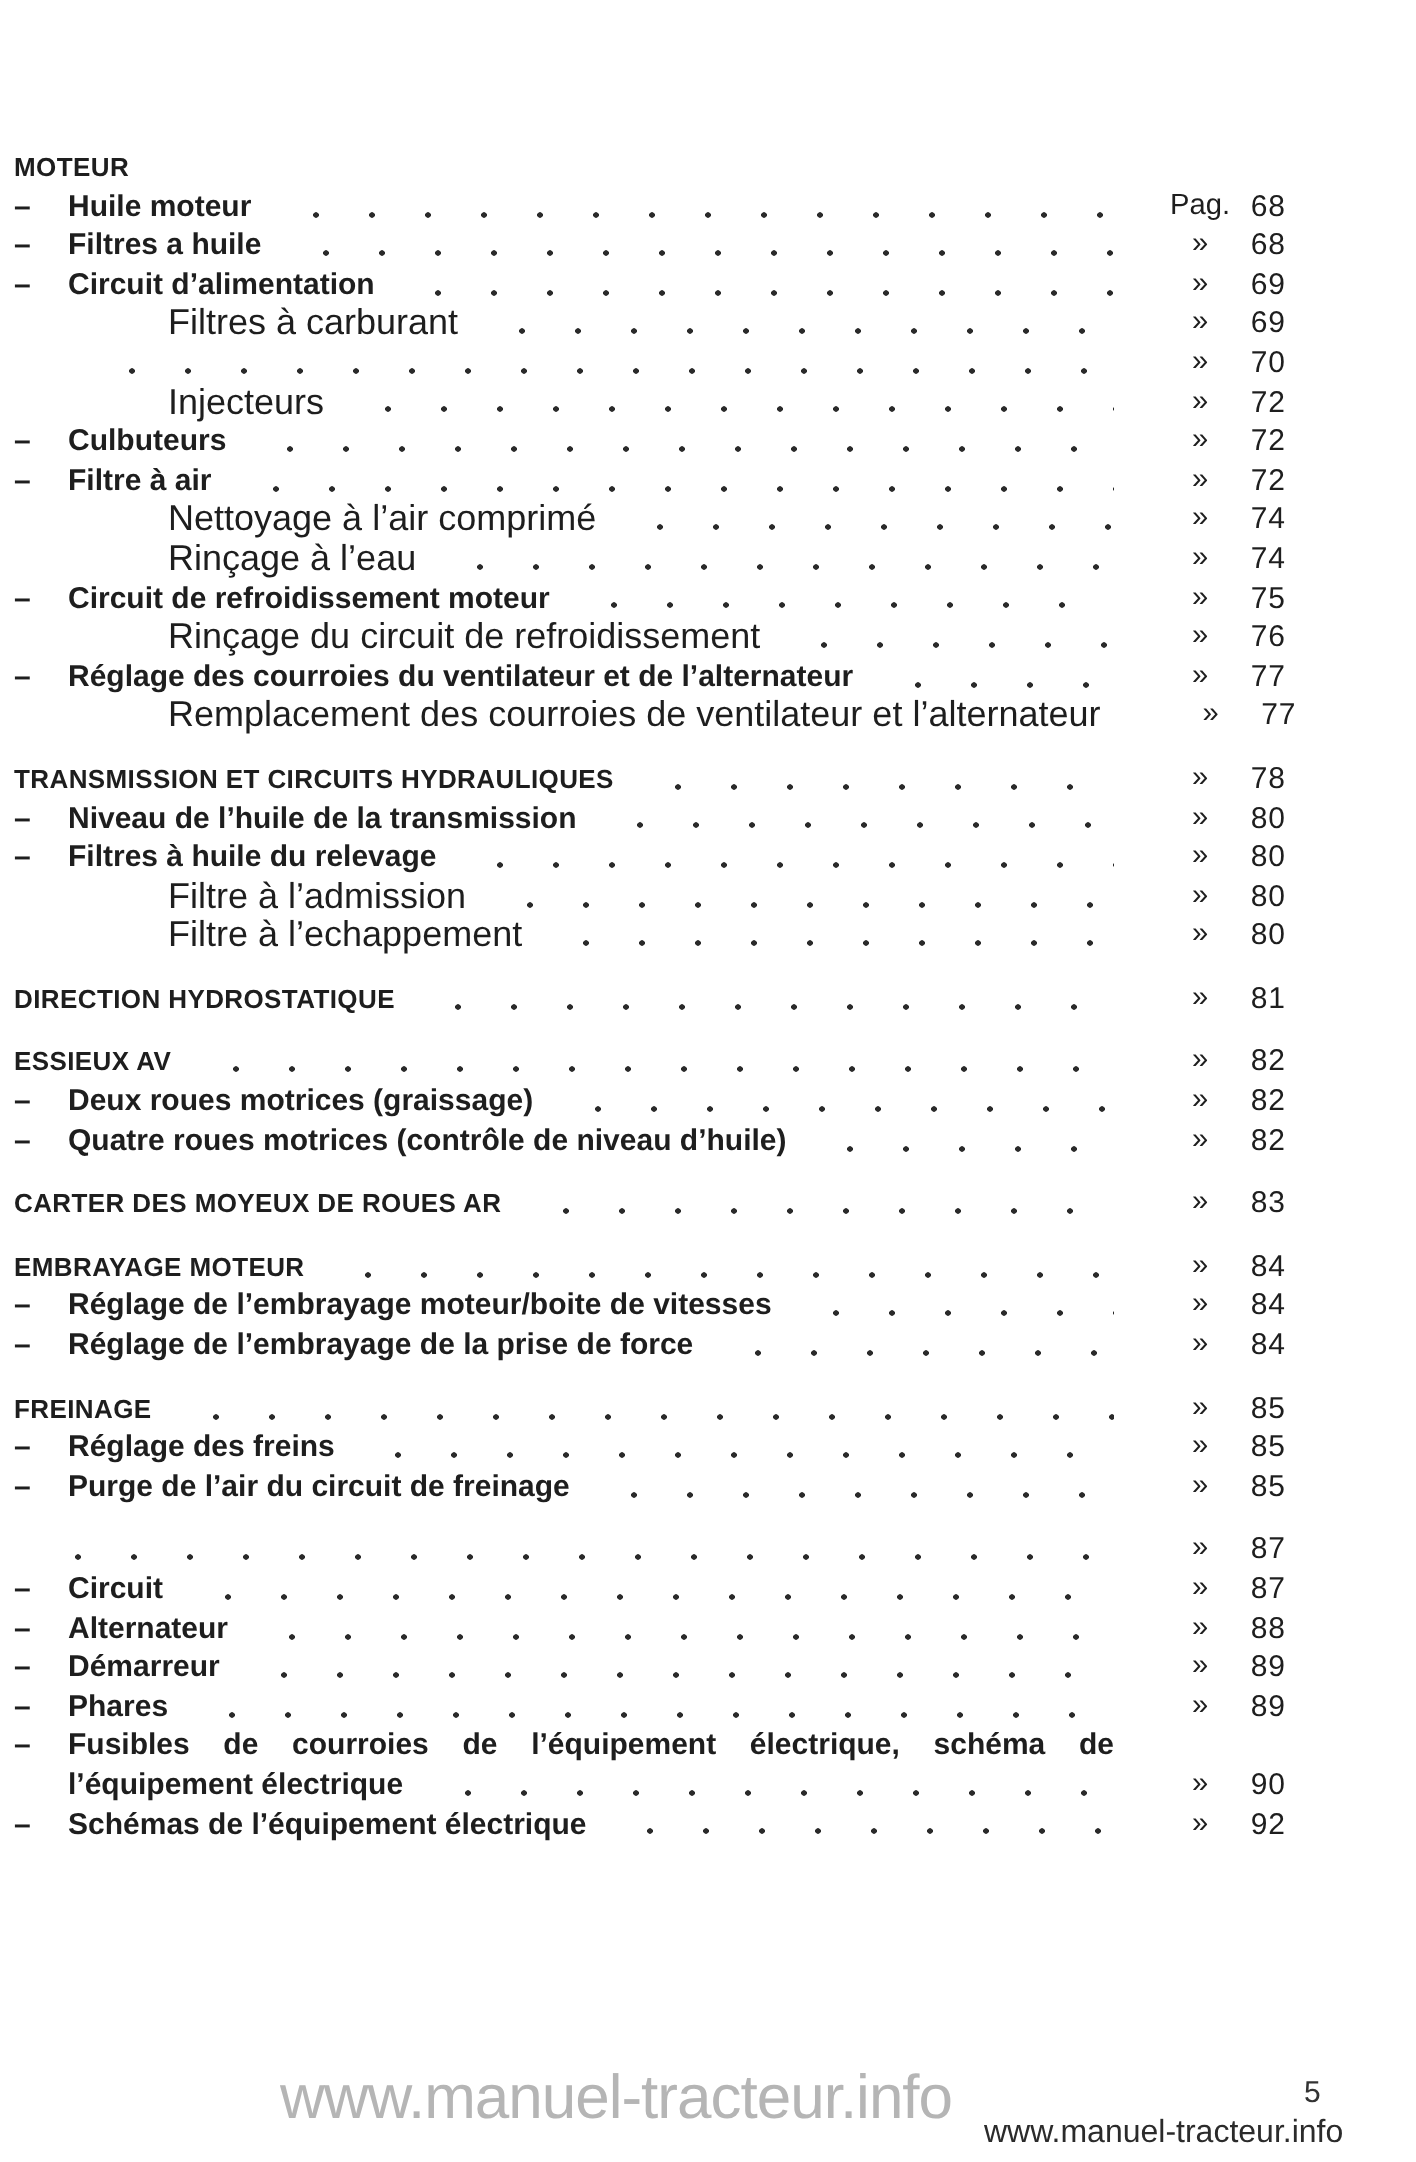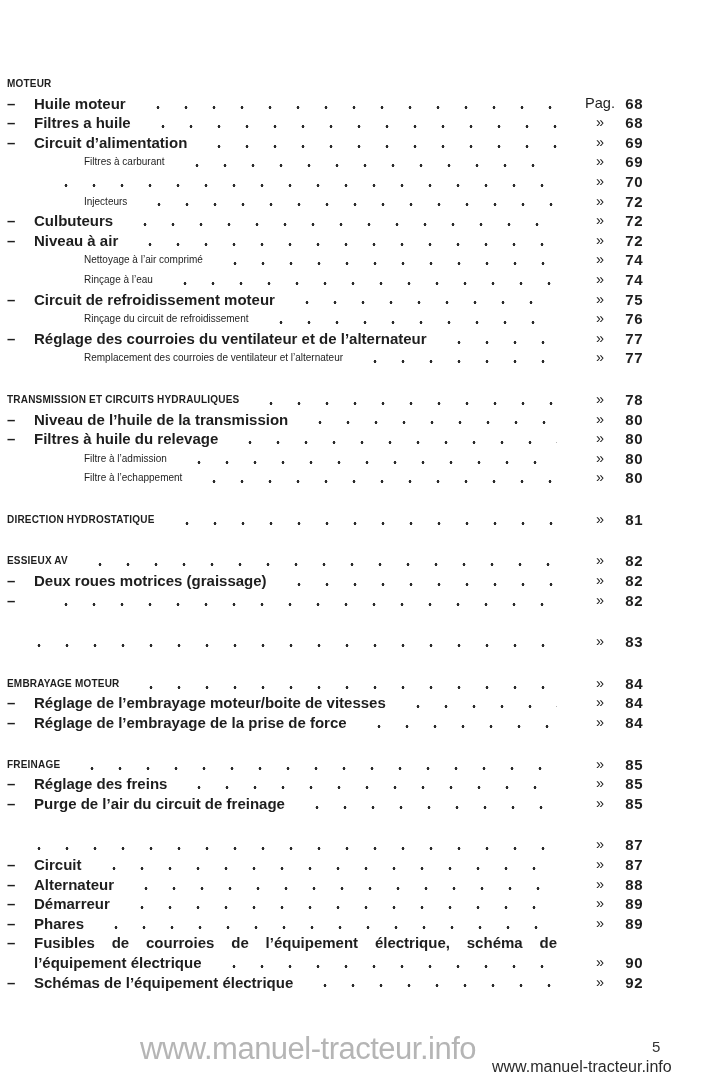--- a/index.html
+++ b/index.html
@@ -9,44 +9,44 @@
     background:#ffffff;
     font-family:"Liberation Sans", sans-serif;
     color:#1e1e1e;
     overflow:hidden;
   }
   .toc {
     position:absolute;
     left:7px; top:74px;
     width:636px;
   }
-  .section { margin-top:22px; }
+  .section { margin-top:12px; }
   .section:first-child { margin-top:0; }
   .row {
     display:flex;
     align-items:stretch;
     height:19.6px;
     line-height:19.6px;
     font-size:15px;
     white-space:nowrap;
   }
   .marker {
     flex:0 0 27px;
     width:27px;
     font-weight:bold;
   }
   .label {
     flex:0 0 auto;
     font-weight:bold;
   }
-  .row.hdr .label { letter-spacing:0.2px; font-size:10px; }
+  .row.hdr .label { letter-spacing:0.2px; font-size:13px; }
   .row.l2 .label {
     margin-left:50px;
     font-weight:400;
-    font-size:10px;
+    font-size:18px;
   }
   .label.fill {
     flex:1 1 auto;
     margin-right:26px;
     white-space:normal;
   }
   .label.just {
     text-align:justify;
     text-align-last:justify;
   }
@@ -65,21 +65,21 @@
     width:34px;
     text-align:center;
     font-weight:400;
     font-size:14.6px;
   }
   .prefix.pagl { text-align:center; }
   .pagenum {
     flex:0 0 26px;
     width:26px;
     text-align:right;
-    font-weight:700;
+    font-weight:400;
     font-size:15px;
     letter-spacing:0.5px;
   }
   .wm-large {
     position:absolute;
     left:140px; top:1031px;
     font-size:31px;
     letter-spacing:-0.5px;
     font-weight:400;
     color:#b5b5b5;
@@ -148,21 +148,21 @@
       </div>
       <div class="row">
         <span class="marker">–</span>
         <span class="label">Culbuteurs</span>
         <span class="leader"></span>
         <span class="prefix">»</span>
         <span class="pagenum">72</span>
       </div>
       <div class="row">
         <span class="marker">–</span>
-        <span class="label">Niveau à air</span>
+        <span class="label">Filtre à air</span>
         <span class="leader"></span>
         <span class="prefix">»</span>
         <span class="pagenum">72</span>
       </div>
       <div class="row l2">
         <span class="marker"></span>
         <span class="label">Nettoyage à l’air comprimé</span>
         <span class="leader"></span>
         <span class="prefix">»</span>
         <span class="pagenum">74</span>
@@ -256,27 +256,29 @@
       </div>
       <div class="row">
         <span class="marker">–</span>
         <span class="label">Deux roues motrices (graissage)</span>
         <span class="leader"></span>
         <span class="prefix">»</span>
         <span class="pagenum">82</span>
       </div>
       <div class="row">
         <span class="marker">–</span>
+        <span class="label">Quatre roues motrices (contrôle de niveau d’huile)</span>
         <span class="leader"></span>
         <span class="prefix">»</span>
         <span class="pagenum">82</span>
       </div>
     </div>
     <div class="section">
       <div class="row hdr">
+        <span class="label">CARTER DES MOYEUX DE ROUES AR</span>
         <span class="leader"></span>
         <span class="prefix">»</span>
         <span class="pagenum">83</span>
       </div>
     </div>
     <div class="section">
       <div class="row hdr">
         <span class="label">EMBRAYAGE MOTEUR</span>
         <span class="leader"></span>
         <span class="prefix">»</span>

